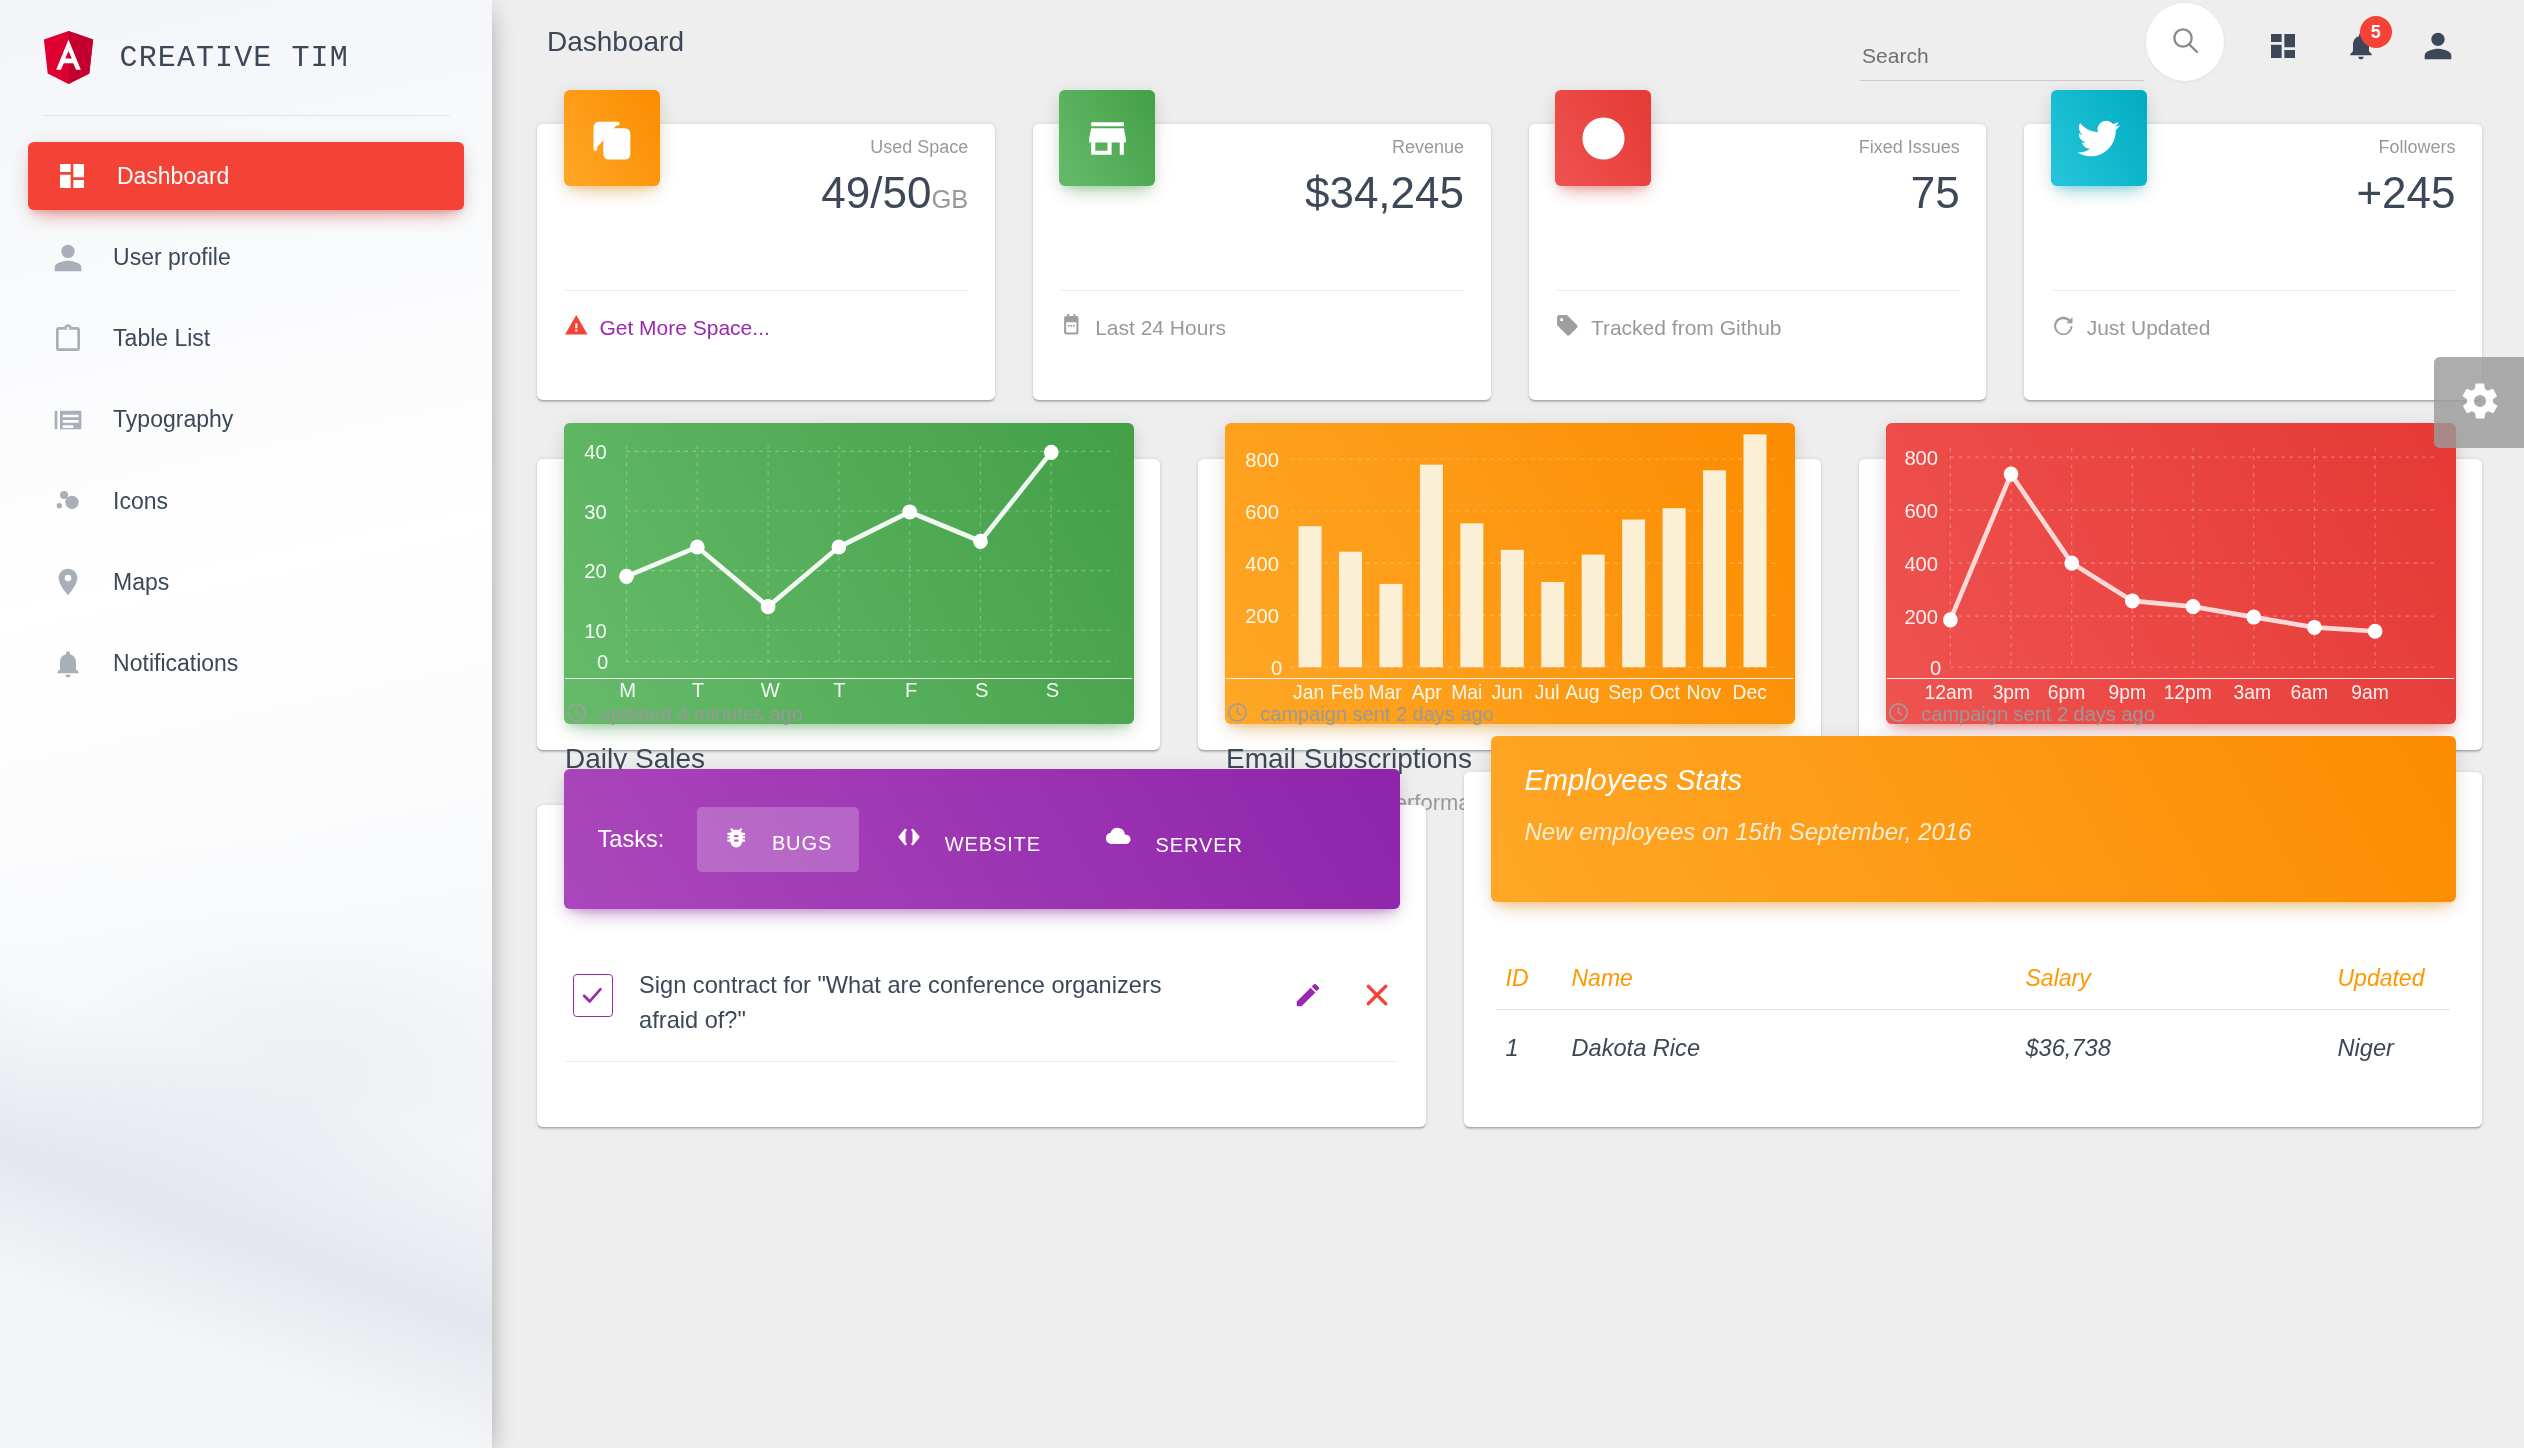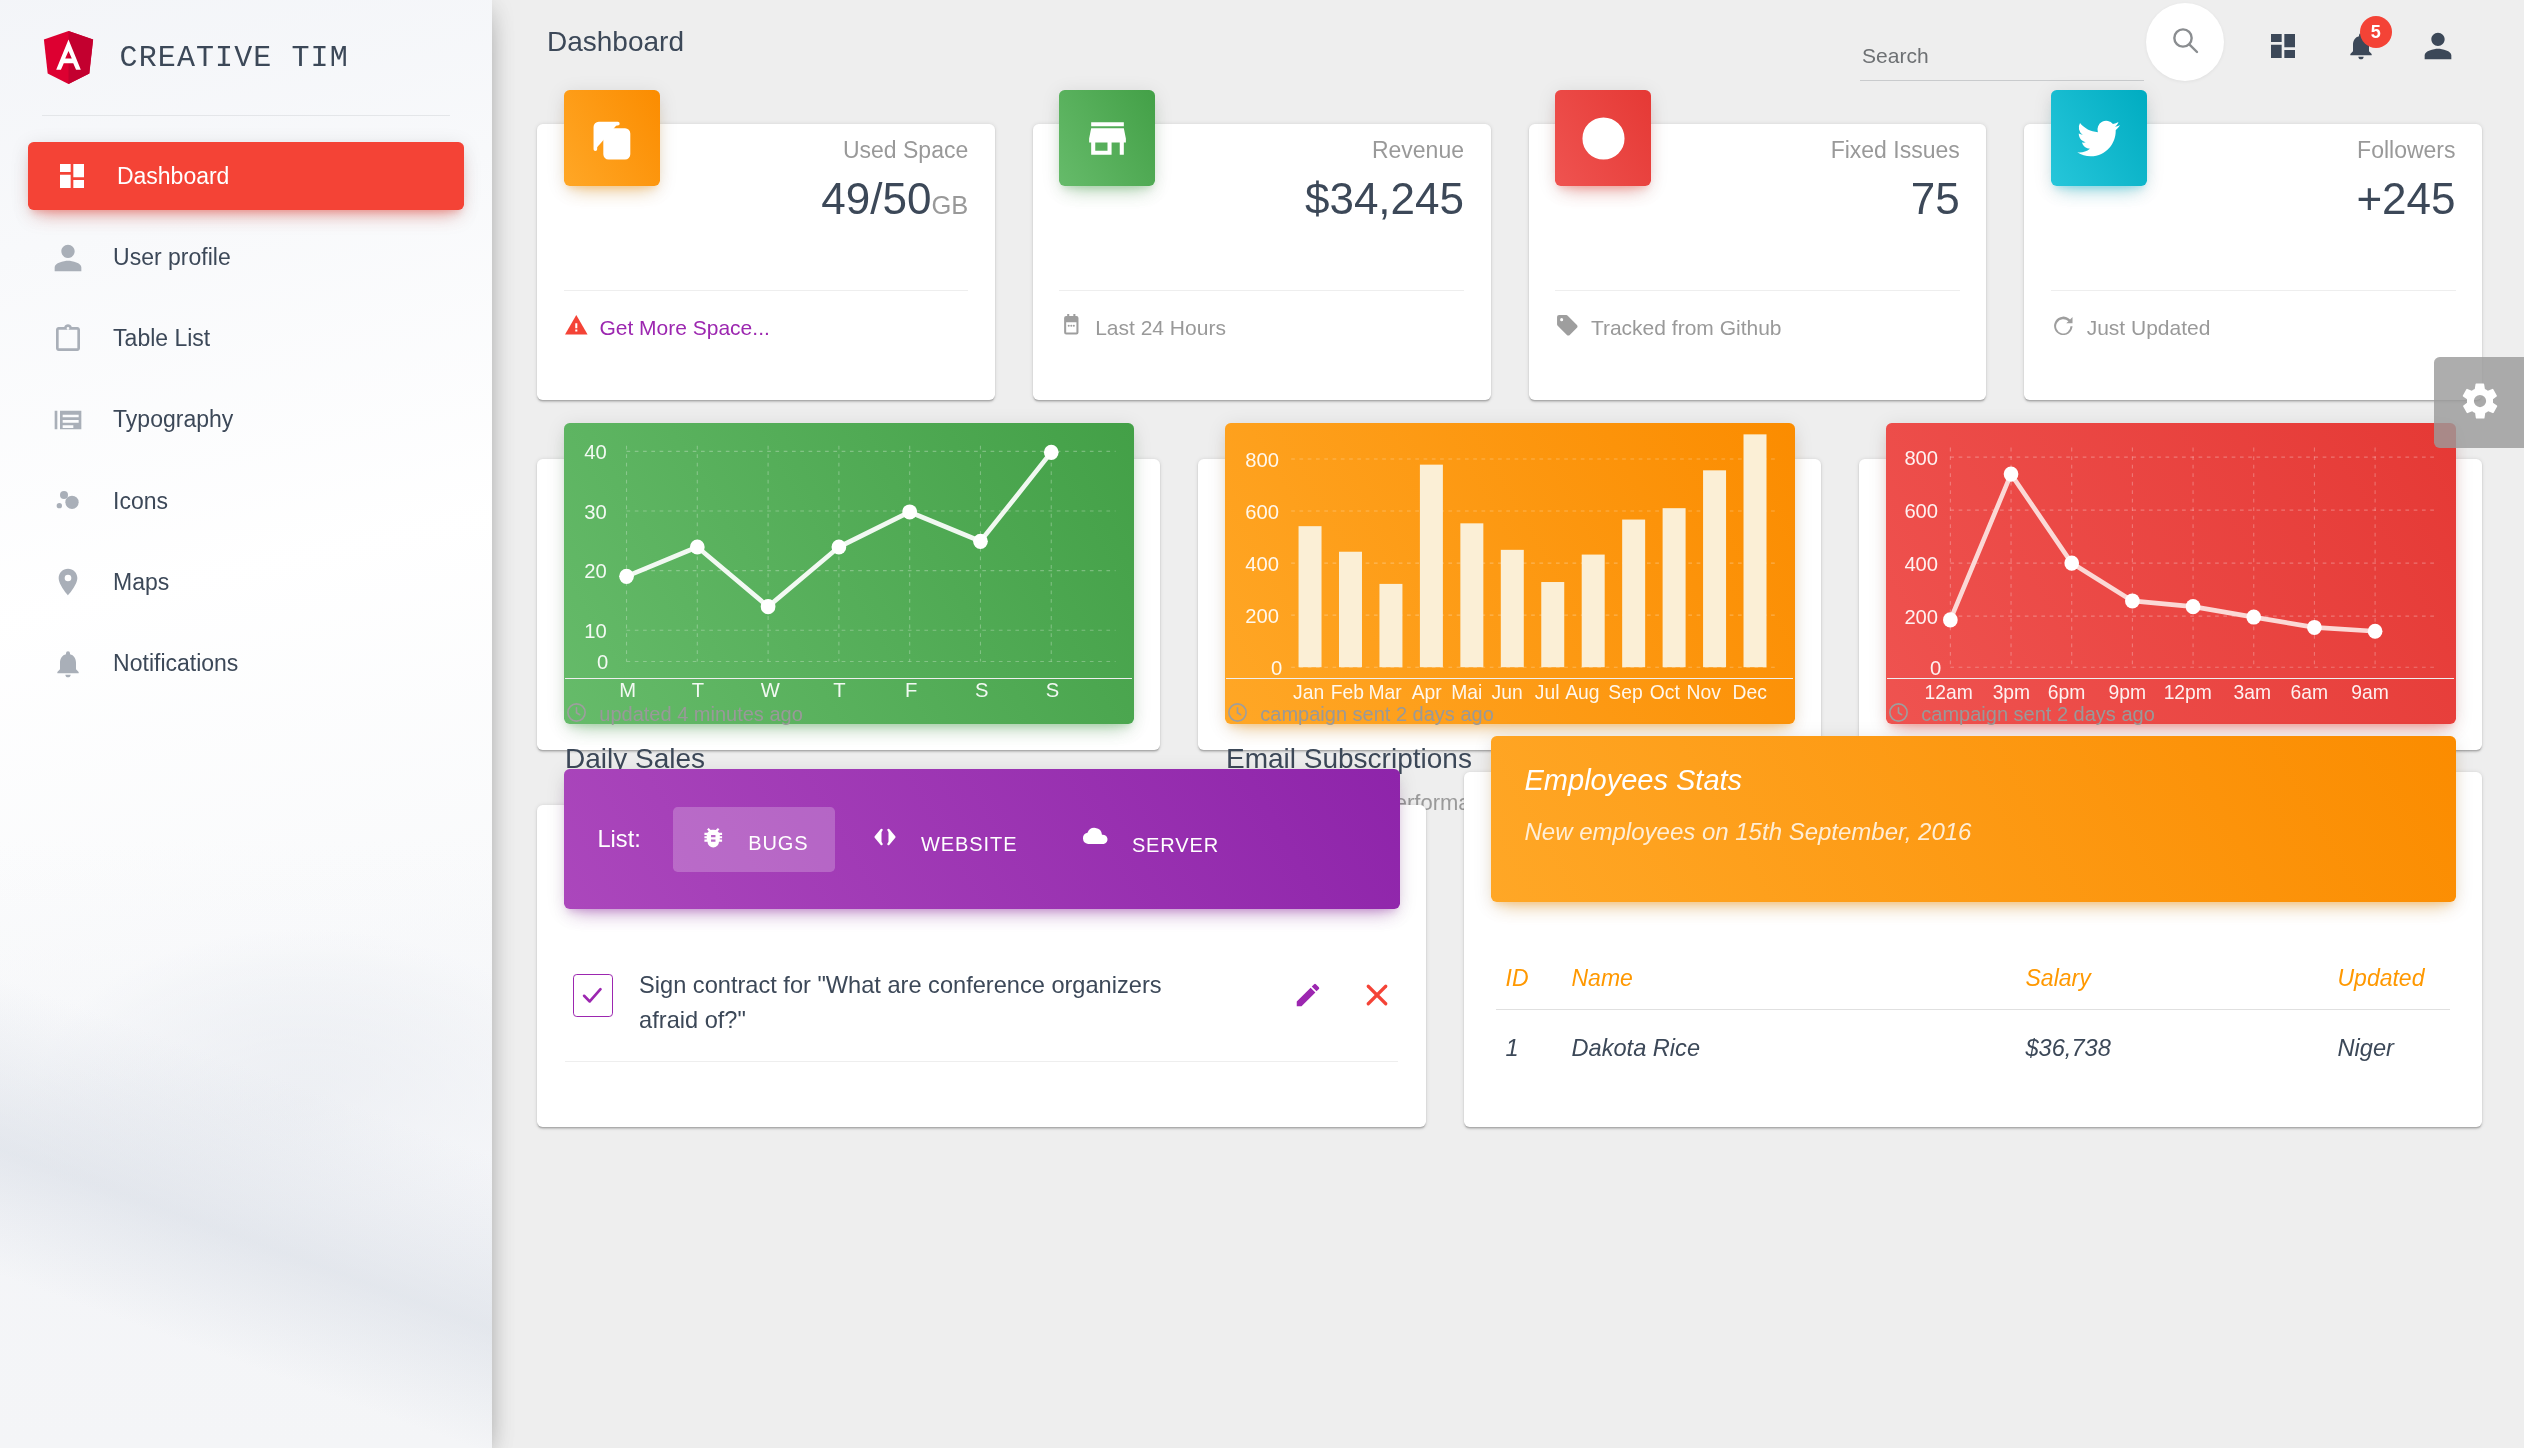--- a/index.html
+++ b/index.html
@@ -99,21 +99,21 @@
     box-shadow: 0 1.9px 1.9px 0 rgba(0,0,0,.14), 0 2.8px 0.9px -1.9px rgba(0,0,0,.12), 0 0.9px 4.7px 0 rgba(0,0,0,.10);
     padding: 0 26.5px 0 26.5px; height: 276px; margin-top: 30px;
   }
   .stat-head { display: flex; align-items: flex-start; height: 166px; }
   .stat-icon {
     width: 96px; height: 96px; border-radius: 5.7px; margin-top: -34px;
     display: flex; align-items: center; justify-content: center; flex: 0 0 96px;
   }
   .stat-icon svg { fill: #FFFFFF; }
   .stat-texts { margin-left: auto; text-align: right; padding-top: 13.2px; }
-  .stat-label { font-size: 23px; color: #999999; font-weight: 400; line-height: 1.2; }
+  .stat-label { font-size: 18px; color: #999999; font-weight: 400; line-height: 1.2; }
   .stat-value { font-size: 44px; color: #3C4858; font-weight: 300; line-height: 1.25; margin-top: 5.7px; white-space: nowrap; }
   .stat-value .unit { font-size: 25.5px; color: #999999; }
   .stat-foot {
     border-top: 0.9px solid #EEEEEE; height: 74px; display: flex; align-items: center; gap: 11.3px;
     font-size: 21px; color: #999999;
   }
   .stat-foot svg { flex: 0 0 auto; }
   .stat-foot a { color: #9C27B0; text-decoration: none; cursor: pointer; }
 
   
@@ -633,21 +633,21 @@
             </span>
             <span>campaign sent 2 days ago</span>
           </div>
         </div>
       </div>
 
       <div class="row">
 
         <div class="tasks-card">
           <div class="tasks-header">
-            <span class="tasks-label">List:</span>
+            <span class="tasks-label">Tasks:</span>
 
             <div class="task-tab active">
               <span>
                 <svg width="26.5" height="26.5" viewBox="0 0 24 24">
                     <path d="M20 8h-2.8a5 5 0 00-1.2-1.4L17.6 5 16.2 3.6l-1.9 1.9A5.7 5.7 0 0012 5.2c-.8 0-1.6.1-2.3.3L7.8 3.6 6.4 5l1.6 1.6A5 5 0 006.8 8H4v2h2.1v1H4v2h2.1v1H4v2h2.8a5.2 5.2 0 0010.4 0H20v-2h-2.1v-1H20v-2h-2.1v-1H20V8zm-6 8h-4v-2h4v2zm0-4h-4v-2h4v2z"></path>
                   </svg>
               </span>
               <span>BUGS</span>
             </div>
 

